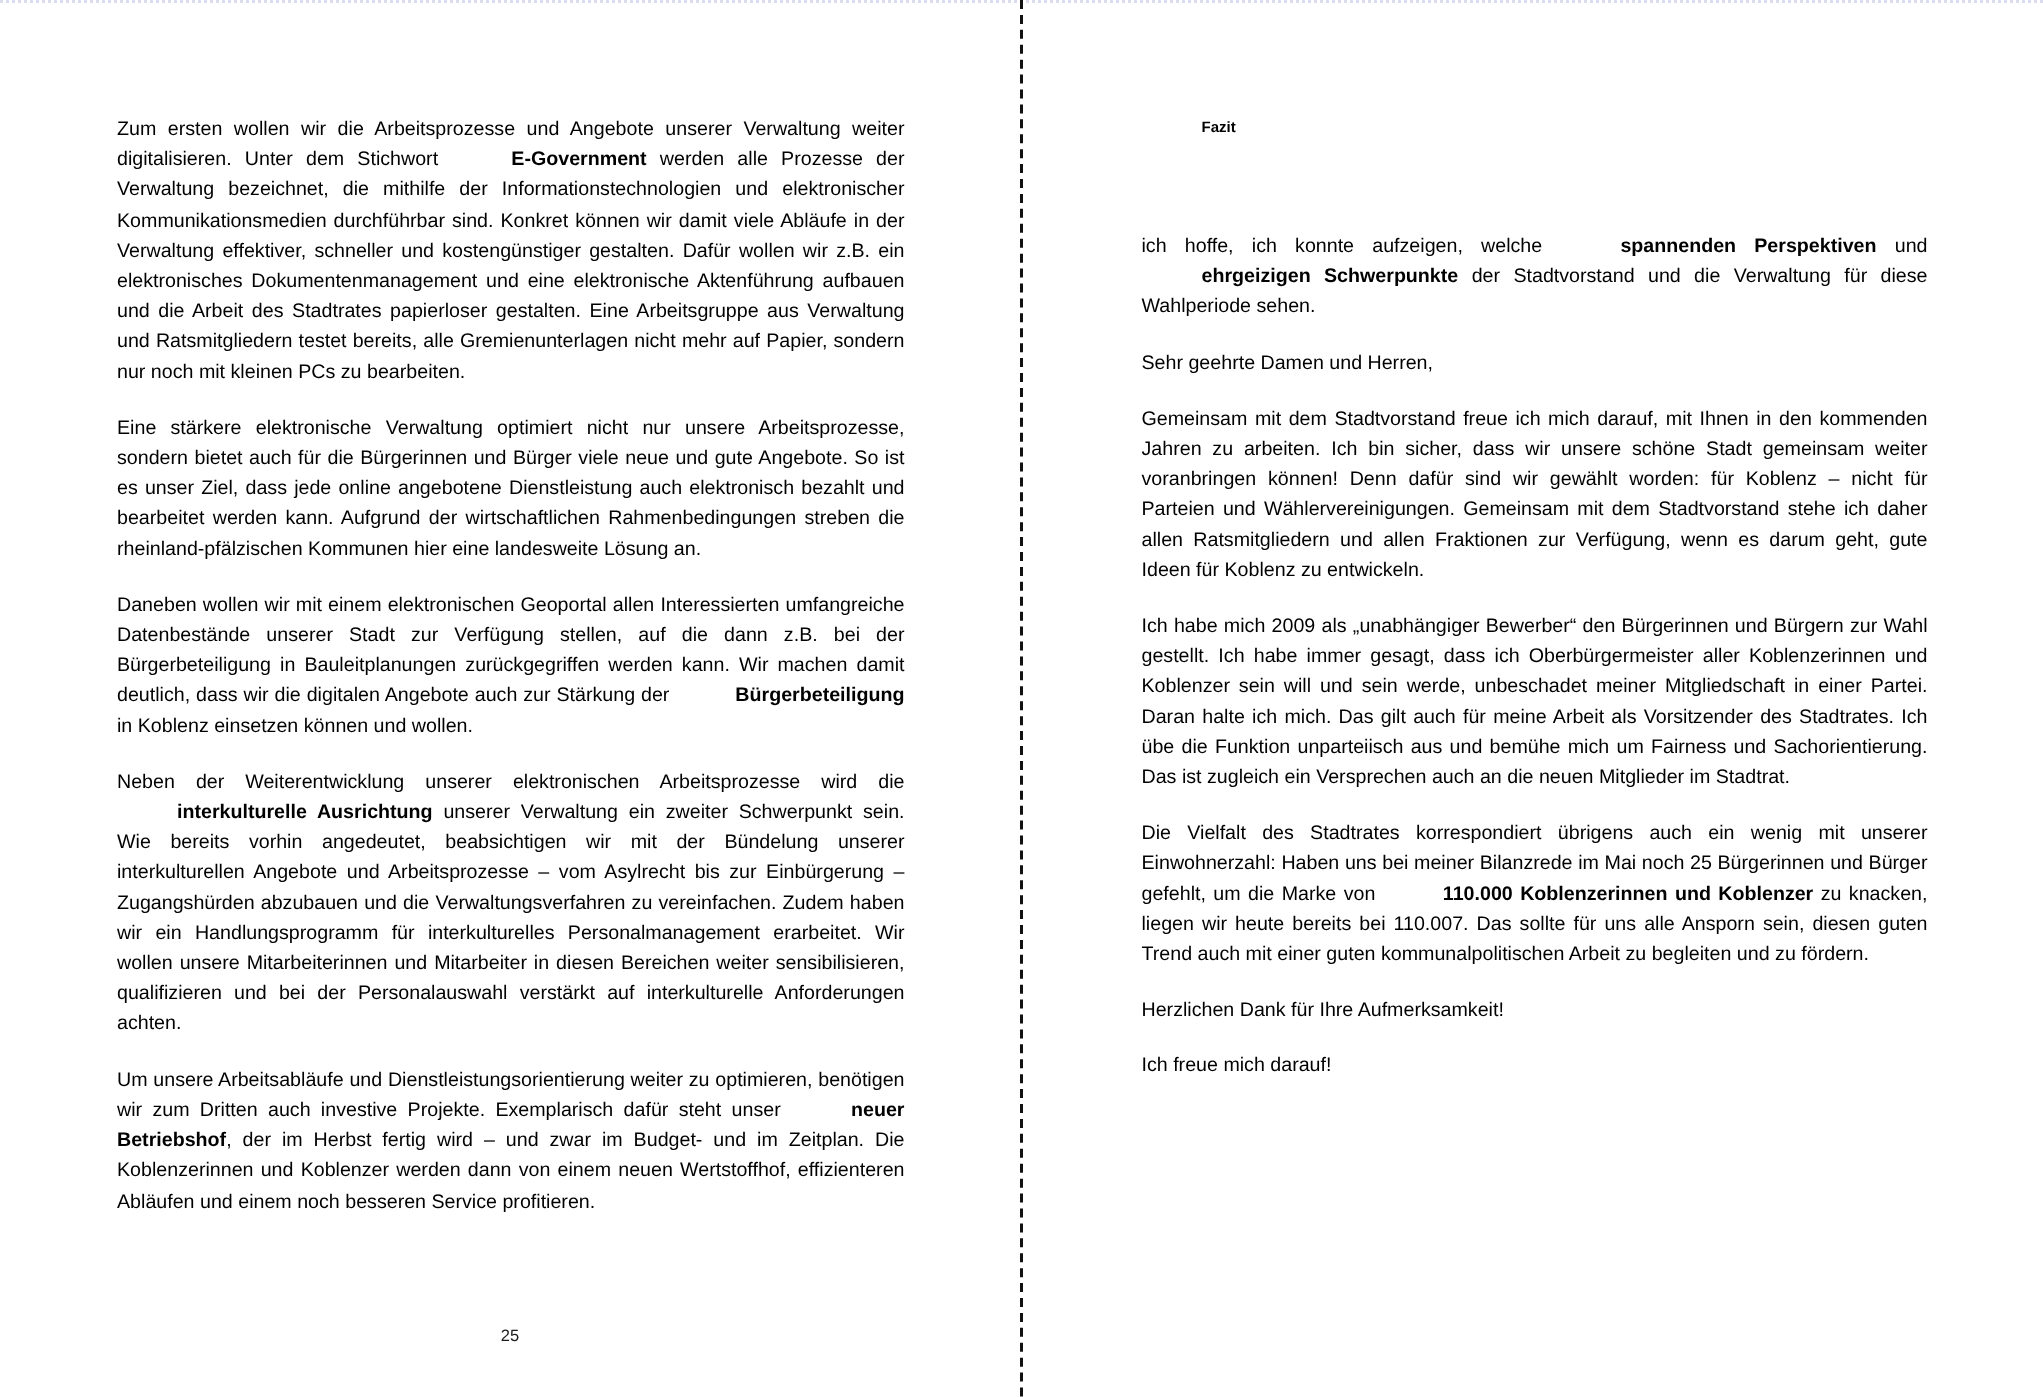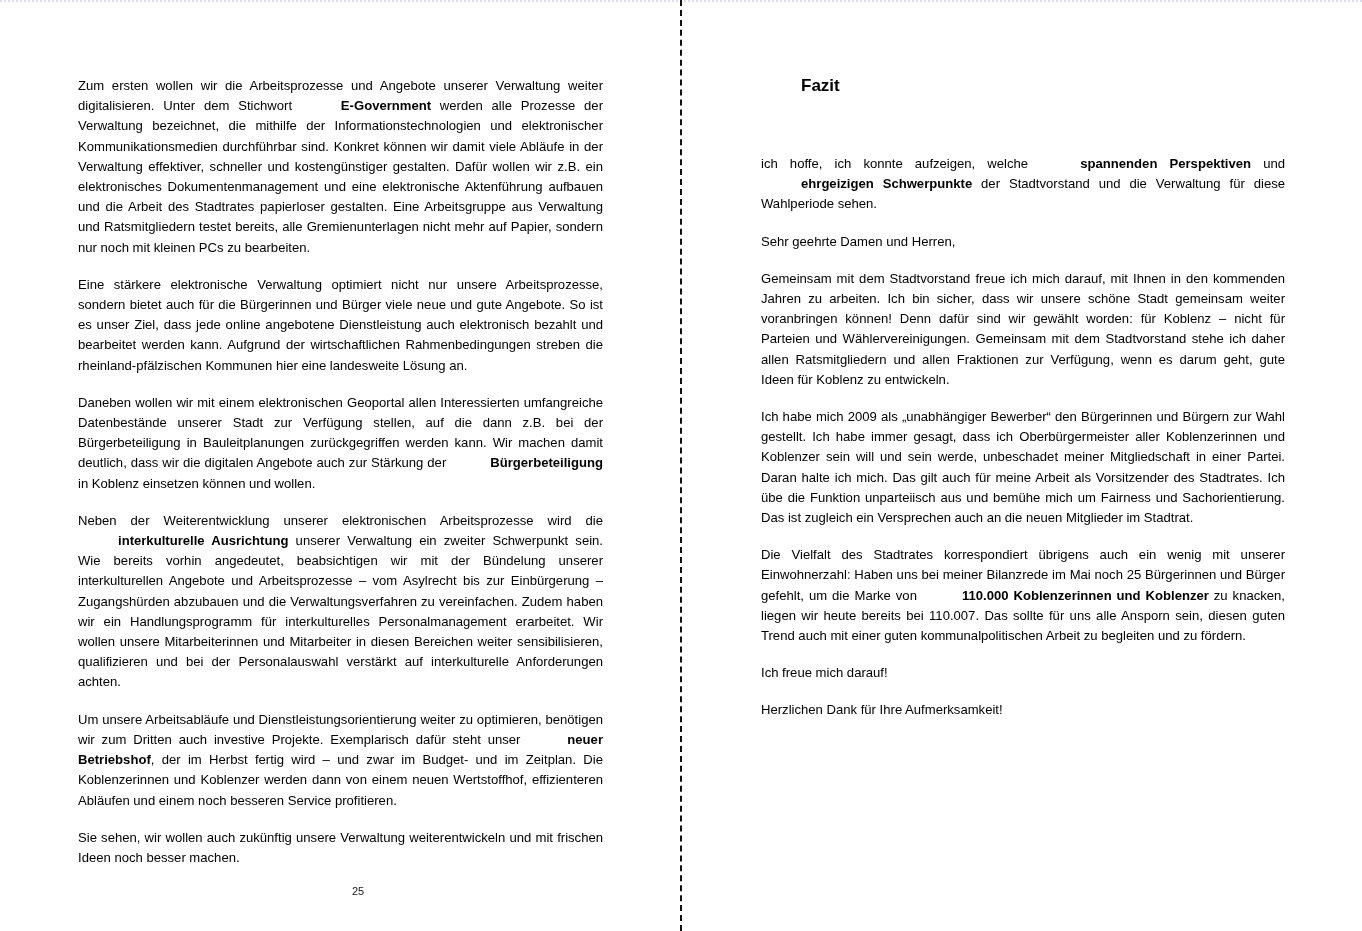--- a/index.html
+++ b/index.html
@@ -65,21 +65,21 @@
   .page-right .text-column { left: 79px;  width: 524px; }
 
   p.para {
     margin: 0 0 17px 0;
     text-align: justify;
   }
   p.para:last-child { margin-bottom: 0; }
 
   .section-heading {
     font-weight: bold;
-    font-size: 17px;
+    font-size: 10px;
     line-height: 20px;
     margin: 0 0 58px 40px;
     text-align: left;
   }
 
   .salutation {
     margin: 0 0 17px 0;
     text-align: left;
   }
 
@@ -92,50 +92,49 @@
 
   .page-number {
     position: absolute;
     bottom: 33px;
     width: 100%;
     text-align: center;
     font-size: 11px;
     line-height: 14px;
     color: #1a1a1a;
   }
-  .page-left  .page-number { left: 18px; width: 680px; }
+  .page-left  .page-number { left: 0; width: 680px; }
   .page-right .page-number { left: 0; width: 680px; }
 </style>
 </head>
 <body>
 
 <div class="top-edge-rule"></div>
 
 <div class="spread">
 
   <div class="page page-left">
     <div class="text-column" id="left-col">
         <p class="para"><span>Zum ersten wollen wir die Arbeitsprozesse und Angebote unserer Verwaltung weiter digitalisieren. Unter dem Stichwort </span><b>E-Government</b><span> werden alle Prozesse der Verwaltung bezeichnet, die mithilfe der Informationstechnologien und elektronischer Kommunikationsmedien durchführbar sind. Konkret können wir damit viele Abläufe in der Verwaltung effektiver, schneller und kostengünstiger gestalten. Dafür wollen wir z.B. ein elektronisches Dokumentenmanagement und eine elektronische Aktenführung aufbauen und die Arbeit des Stadtrates papierloser gestalten. Eine Arbeitsgruppe aus Verwaltung und Ratsmitgliedern testet bereits, alle Gremienunterlagen nicht mehr auf Papier, sondern nur noch mit kleinen PCs zu bearbeiten.</span></p>
         <p class="para"><span>Eine stärkere elektronische Verwaltung optimiert nicht nur unsere Arbeitsprozesse, sondern bietet auch für die Bürgerinnen und Bürger viele neue und gute Angebote. So ist es unser Ziel, dass jede online angebotene Dienstleistung auch elektronisch bezahlt und bearbeitet werden kann. Aufgrund der wirtschaftlichen Rahmenbedingungen streben die rheinland-pfälzischen Kommunen hier eine landesweite Lösung an.</span></p>
         <p class="para"><span>Daneben wollen wir mit einem elektronischen Geoportal allen Interessierten umfangreiche Datenbestände unserer Stadt zur Verfügung stellen, auf die dann z.B. bei der Bürgerbeteiligung in Bauleitplanungen zurückgegriffen werden kann. Wir machen damit deutlich, dass wir die digitalen Angebote auch zur Stärkung der </span><b>Bürgerbeteiligung</b><span> in Koblenz einsetzen können und wollen.</span></p>
         <p class="para"><span>Neben der Weiterentwicklung unserer elektronischen Arbeitsprozesse wird die </span><b>interkulturelle Ausrichtung</b><span> unserer Verwaltung ein zweiter Schwerpunkt sein. Wie bereits vorhin angedeutet, beabsichtigen wir mit der Bündelung unserer interkulturellen Angebote und Arbeitsprozesse – vom Asylrecht bis zur Einbürgerung – Zugangshürden abzubauen und die Verwaltungsverfahren zu vereinfachen. Zudem haben wir ein Handlungsprogramm für interkulturelles Personalmanagement erarbeitet. Wir wollen unsere Mitarbeiterinnen und Mitarbeiter in diesen Bereichen weiter sensibilisieren, qualifizieren und bei der Personalauswahl verstärkt auf interkulturelle Anforderungen achten.</span></p>
         <p class="para"><span>Um unsere Arbeitsabläufe und Dienstleistungsorientierung weiter zu optimieren, benötigen wir zum Dritten auch investive Projekte. Exemplarisch dafür steht unser </span><b>neuer Betriebshof</b><span>, der im Herbst fertig wird – und zwar im Budget- und im Zeitplan. Die Koblenzerinnen und Koblenzer werden dann von einem neuen Wertstoffhof, effizienteren Abläufen und einem noch besseren Service profitieren.</span></p>
-        <p class="para"><span>Sie sehen, wir wollen auch zukünftig unsere Verwaltung weiterentwickeln und mit frischen Ideen noch besser machen.</span></p>
       </div>
     <div class="page-number">25</div>
   </div>
 
   <div class="page page-right">
     <div class="text-column" id="right-col">
         <div class="section-heading">Fazit</div>
         <p class="para"><span>ich hoffe, ich konnte aufzeigen, welche </span><b>spannenden Perspektiven</b><span> und </span><b>ehrgeizigen Schwerpunkte</b><span> der Stadtvorstand und die Verwaltung für diese Wahlperiode sehen.</span></p>
         <p class="para salutation">Sehr geehrte Damen und Herren,</p>
         <p class="para"><span>Gemeinsam mit dem Stadtvorstand freue ich mich darauf, mit Ihnen in den kommenden Jahren zu arbeiten. Ich bin sicher, dass wir unsere schöne Stadt gemeinsam weiter voranbringen können! Denn dafür sind wir gewählt worden: für Koblenz – nicht für Parteien und Wählervereinigungen. Gemeinsam mit dem Stadtvorstand stehe ich daher allen Ratsmitgliedern und allen Fraktionen zur Verfügung, wenn es darum geht, gute Ideen für Koblenz zu entwickeln.</span></p>
         <p class="para"><span>Ich habe mich 2009 als „unabhängiger Bewerber“ den Bürgerinnen und Bürgern zur Wahl gestellt. Ich habe immer gesagt, dass ich Oberbürgermeister aller Koblenzerinnen und Koblenzer sein will und sein werde, unbeschadet meiner Mitgliedschaft in einer Partei. Daran halte ich mich. Das gilt auch für meine Arbeit als Vorsitzender des Stadtrates. Ich übe die Funktion unparteiisch aus und bemühe mich um Fairness und Sachorientierung. Das ist zugleich ein Versprechen auch an die neuen Mitglieder im Stadtrat.</span></p>
         <p class="para"><span>Die Vielfalt des Stadtrates korrespondiert übrigens auch ein wenig mit unserer Einwohnerzahl: Haben uns bei meiner Bilanzrede im Mai noch 25 Bürgerinnen und Bürger gefehlt, um die Marke von </span><b>110.000 Koblenzerinnen und Koblenzer</b><span> zu knacken, liegen wir heute bereits bei 110.007. Das sollte für uns alle Ansporn sein, diesen guten Trend auch mit einer guten kommunalpolitischen Arbeit zu begleiten und zu fördern.</span></p>
+        <p class="para closing-line">Herzlichen Dank für Ihre Aufmerksamkeit!</p>
         <p class="para closing-line">Ich freue mich darauf!</p>
-        <p class="para closing-line">Herzlichen Dank für Ihre Aufmerksamkeit!</p>
       </div>
   </div>
 
 </div>
 
 <div class="page-separator"></div>
 
 </body></html>

